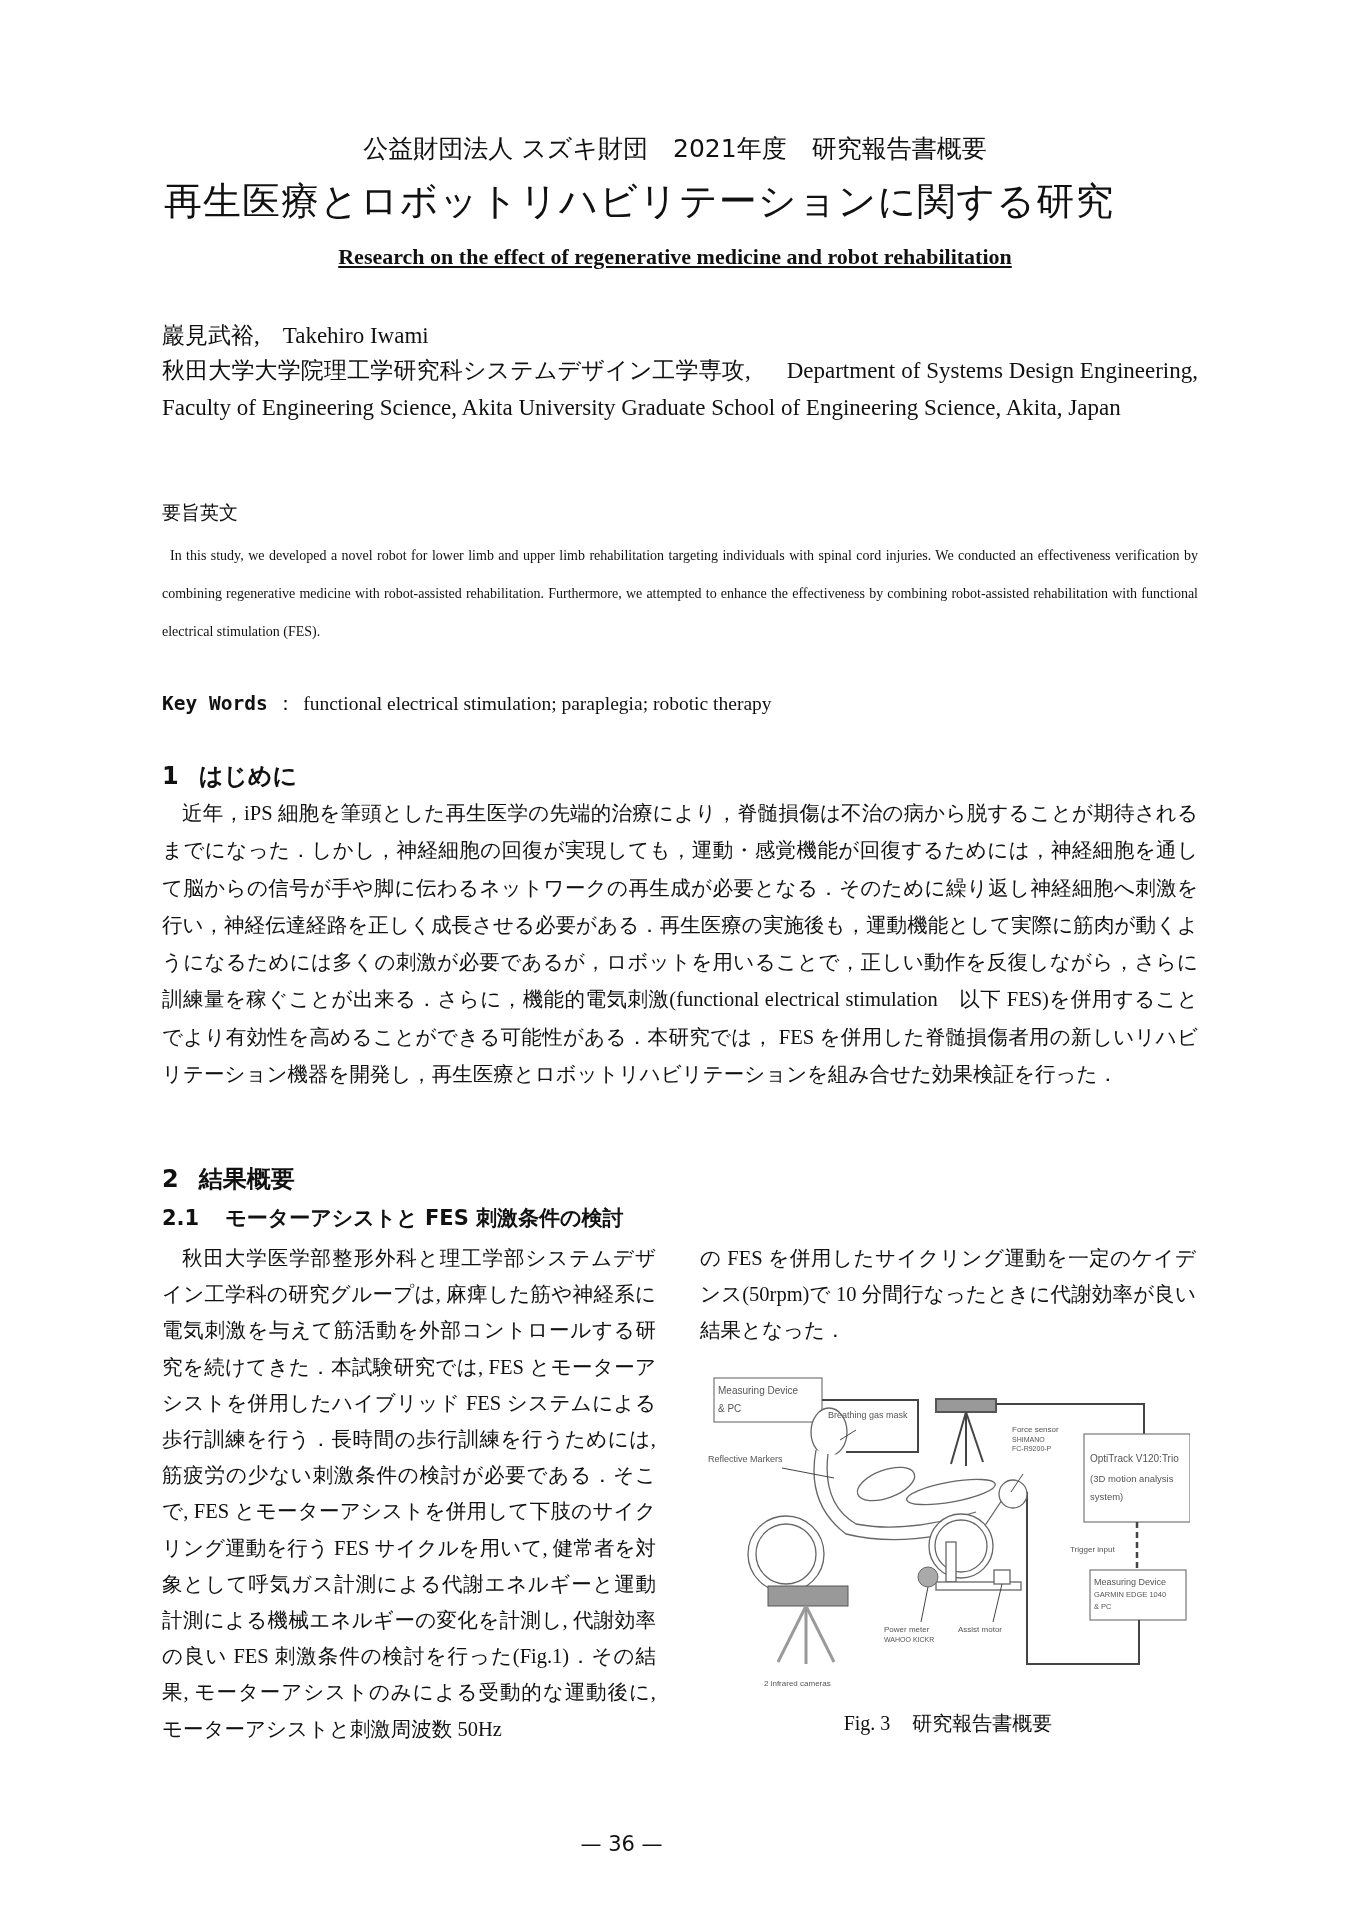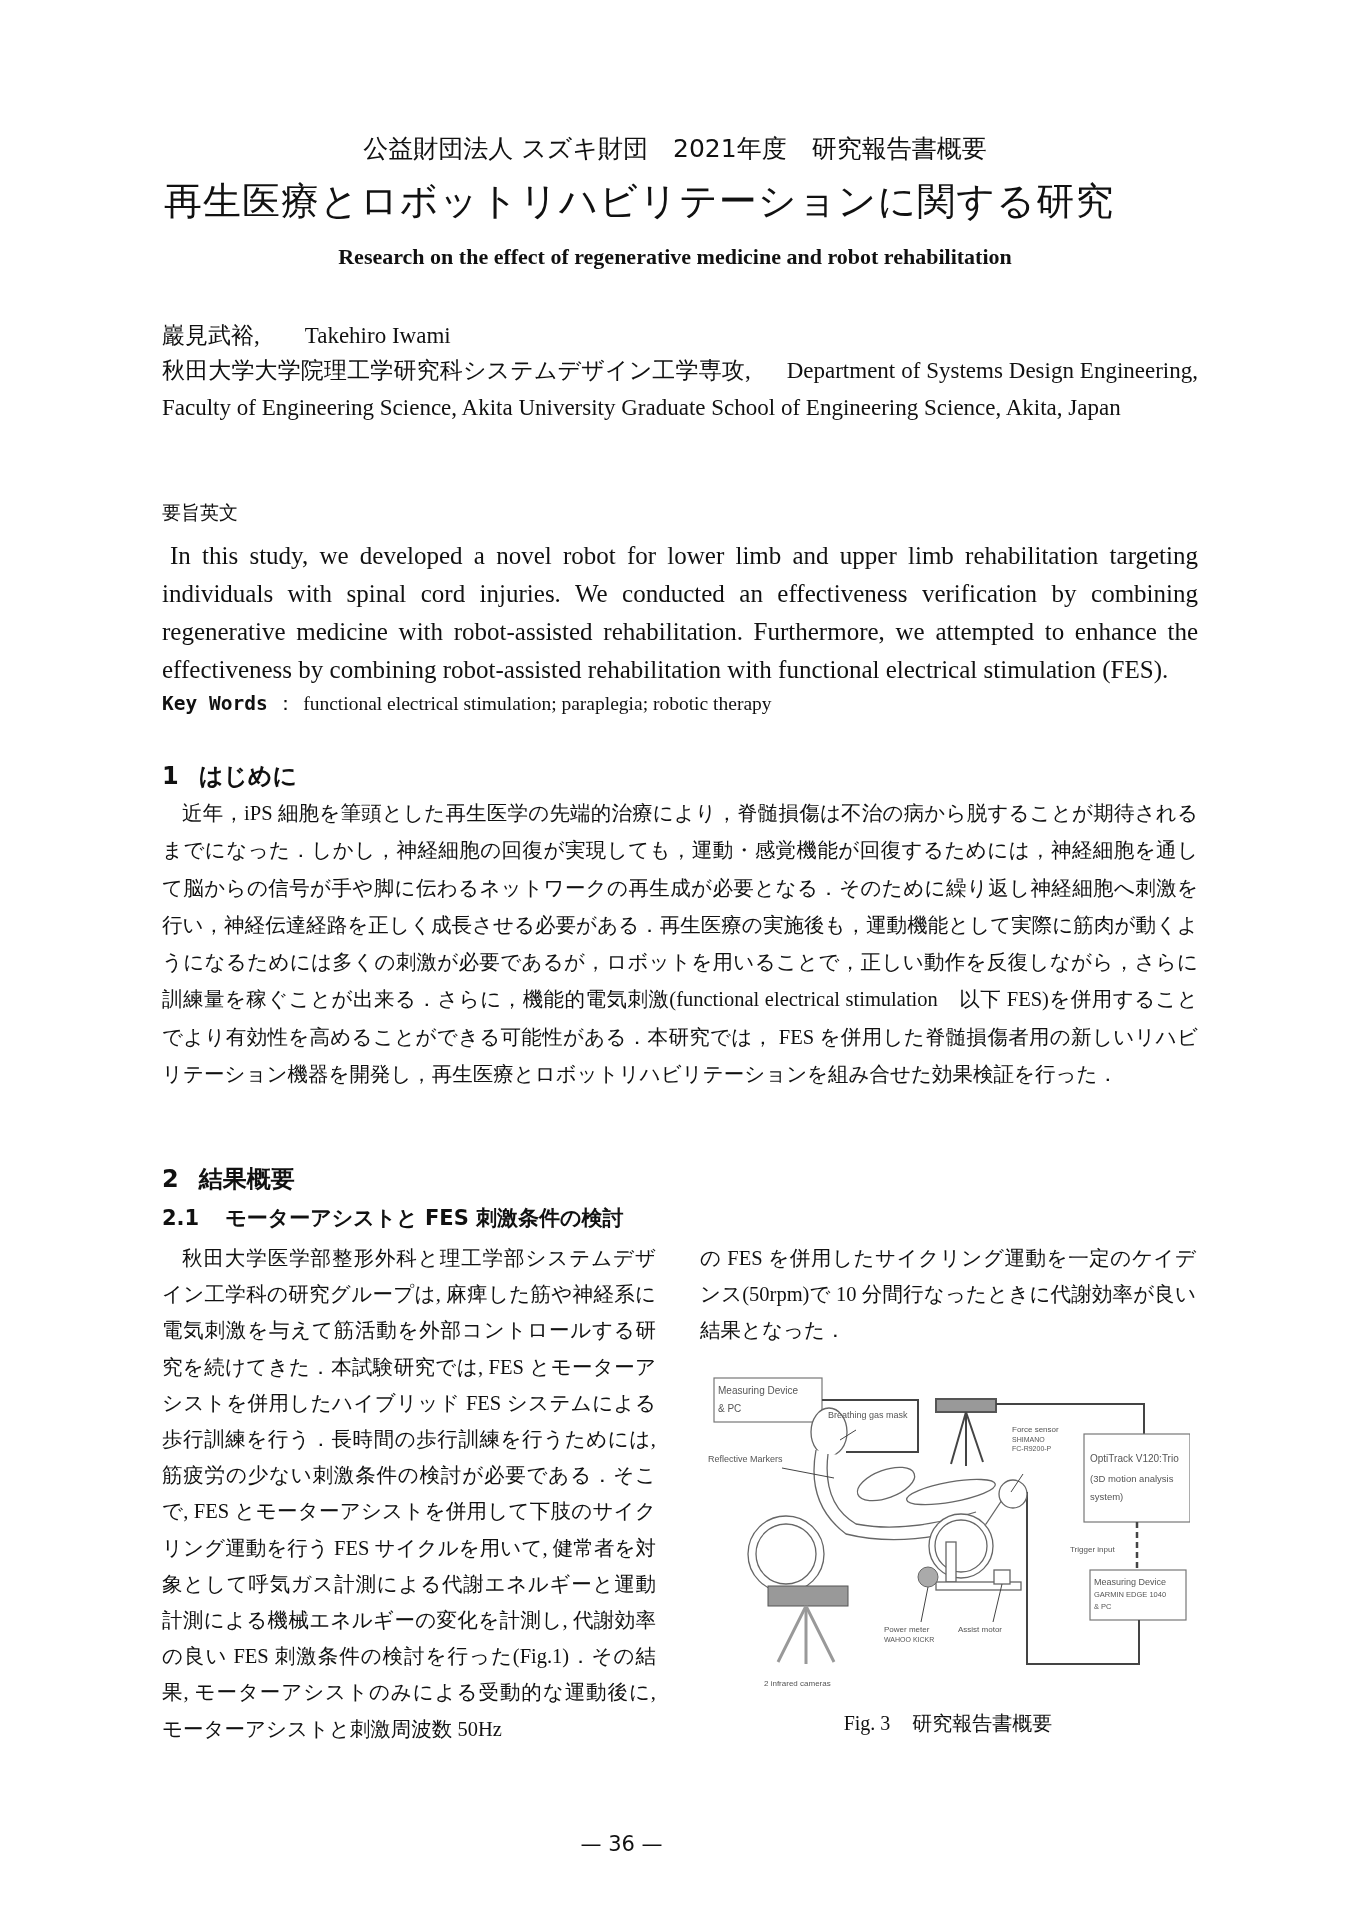--- a/index.html
+++ b/index.html
@@ -3,27 +3,27 @@
 <meta charset="utf-8">
 <style>
   html, body { margin: 0; padding: 0; background: #ffffff; }
   body { width: 1350px; height: 1909px; position: relative; overflow: hidden; color: #111; }
   .page { position: absolute; left: 0; top: 0; width: 1350px; height: 1909px; }
   .abs { position: absolute; }
   .sans { font-family: "DejaVu Sans", "Liberation Sans", sans-serif; }
   .serif { font-family: "Liberation Serif", "DejaVu Serif", serif; }
   .header-line { left: 0; width: 1350px; text-align: center; top: 132px; font-size: 25px; }
   .main-title { left: 0; width: 1278px; text-align: center; top: 176px; font-size: 38px; letter-spacing: 1px; }
-  .en-title { left: 0; width: 1350px; text-align: center; top: 244px; font-size: 22px; font-weight: bold; }
+  .en-title { left: 0; width: 1350px; text-align: center; top: 244px; font-size: 22px; font-weight: bold; text-decoration: underline; }
   .author { left: 162px; top: 320px; font-size: 23px; }
-  .author .en { margin-left: 45px; }
+  .author .en { margin-left: 23px; }
   .affil { left: 162px; top: 352px; width: 1036px; font-size: 23px; line-height: 37px; text-align: justify; }
   .affil .en { margin-left: 36px; }
   .abs-label { left: 162px; top: 500px; font-size: 19px; }
-  .abstract { left: 162px; top: 537px; width: 1036px; font-size: 25px; line-height: 38px; text-align: justify; text-indent: 8px; }
+  .abstract { left: 162px; top: 537px; width: 1036px; font-size: 14px; line-height: 38px; text-align: justify; text-indent: 8px; }
   .keywords { left: 162px; top: 690px; font-size: 19.5px; }
   .keywords .kw-label { font-family: "DejaVu Sans Mono", "Liberation Mono", monospace; font-weight: bold; }
   .keywords .colon { margin: 0 8px; }
   .sec-head { font-size: 24px; font-weight: bold; }
   .sec1 { left: 162px; top: 760px; }
   .sec-head .num { margin-right: 20px; }
   .body-full { left: 162px; top: 795px; width: 1036px; font-size: 20.5px; line-height: 37.3px; text-align: justify; }
   .body-full p { margin: 0; text-indent: 20px; }
   .sec2 { left: 162px; top: 1163px; }
   .subsec { left: 162px; top: 1204px; font-size: 21px; font-weight: bold; }

